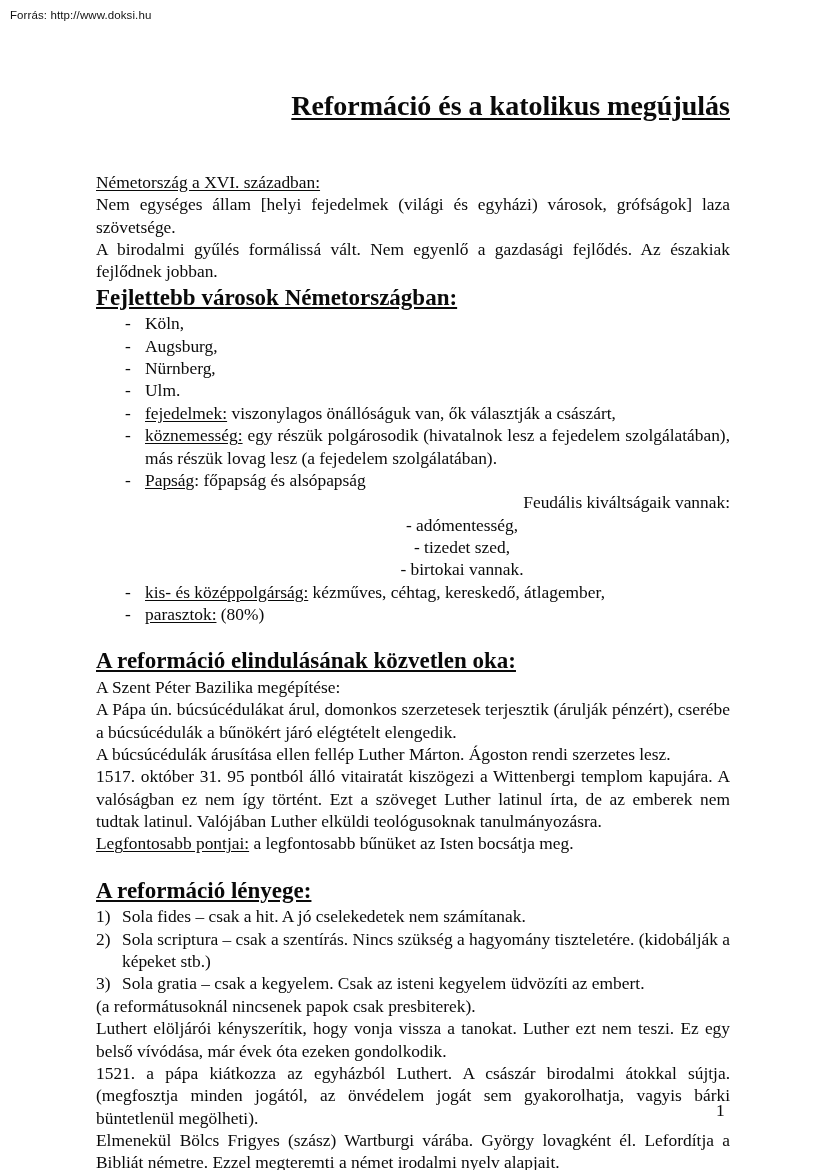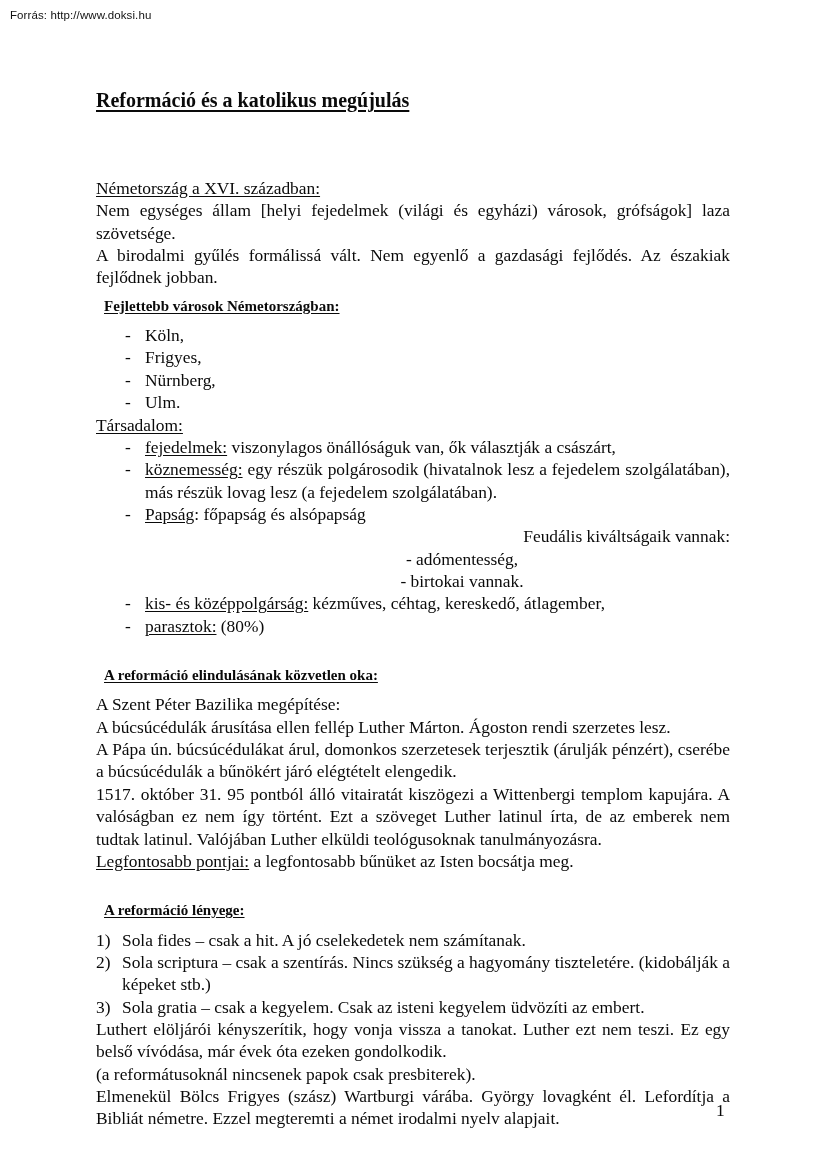--- a/index.html
+++ b/index.html
@@ -31,44 +31,44 @@
     letter-spacing: 0.1px;
     white-space: nowrap;
   }
   .content {
     position: absolute;
     left: 96px;
     top: 88px;
     width: 634px;
   }
   .doc-title {
-    text-align: left;
-    font-size: 20px;
+    text-align: right;
+    font-size: 28px;
     font-weight: bold;
-    margin: 0 0 64px 0;
+    margin: 0 0 48px 0;
     line-height: 1.25;
   }
   .doc-title .u {
     text-decoration: underline;
     text-underline-offset: 3px;
   }
   .para {
     font-size: 17.4px;
     line-height: 1.285;
     margin: 0;
     text-align: justify;
     text-justify: inter-word;
   }
   .para.left {
     text-align: left;
   }
   .heading-ul {
-    font-size: 15px;
-    line-height: 1.285;
-    margin: 8px;
+    font-size: 23px;
+    line-height: 1.285;
+    margin: 0;
     font-weight: bold;
     text-decoration: underline;
     text-underline-offset: 2px;
   }
   .underline-lead {
     text-decoration: underline;
     text-underline-offset: 2px;
   }
   .spacer {
     height: 21px;
@@ -141,63 +141,64 @@
     <h1 class="doc-title"><span class="u">Reformáció és a katolikus megújulás</span></h1>
 
     <div class="para left"><span class="underline-lead">Németország a XVI. században:</span></div>
     <p class="para">Nem egységes állam [helyi fejedelmek (világi és egyházi) városok, grófságok] laza szövetsége.</p>
     <p class="para">A birodalmi gyűlés formálissá vált. Nem egyenlő a gazdasági fejlődés. Az északiak fejlődnek jobban.</p>
 
     <div class="heading-ul">Fejlettebb városok Németországban:</div>
 
     <ul class="dash-list">
       <li class="dash-item"><span class="dash">-</span><span>Köln,</span></li>
-      <li class="dash-item"><span class="dash">-</span><span>Frigyes,</span></li>
+      <li class="dash-item"><span class="dash">-</span><span>Augsburg,</span></li>
       <li class="dash-item"><span class="dash">-</span><span>Nürnberg,</span></li>
       <li class="dash-item"><span class="dash">-</span><span>Ulm.</span></li>
     </ul>
 
 
-    <div class="para left"><span class="underline-lead">Társadalom:</span></div>
 
     <ul class="dash-list">
       <li class="dash-item"><span class="dash">-</span><span class="underline-lead">fejedelmek:</span><span> viszonylagos önállóságuk van, ők választják a császárt,</span></li>
       <li class="dash-item"><span class="dash">-</span><span class="underline-lead">köznemesség:</span><span> egy részük polgárosodik (hivatalnok lesz a fejedelem szolgálatában), más részük lovag lesz (a fejedelem szolgálatában).</span></li>
       <li class="dash-item"><span class="dash">-</span><span class="underline-lead">Papság</span><span>: főpapság és alsópapság</span></li>
     </ul>
 
     <div class="sub-note">Feudális kiváltságaik vannak:</div>
     <div class="subsub">- adómentesség,</div>
+    <div class="subsub">- tizedet szed,</div>
     <div class="subsub">- birtokai vannak.</div>
 
     <ul class="dash-list">
       <li class="dash-item"><span class="dash">-</span><span class="underline-lead">kis- és középpolgárság:</span><span> kézműves, céhtag, kereskedő, átlagember,</span></li>
       <li class="dash-item"><span class="dash">-</span><span class="underline-lead">parasztok:</span><span> (80%)</span></li>
     </ul>
 
     <div class="spacer"></div>
 
     <div class="heading-ul">A reformáció elindulásának közvetlen oka:</div>
     <p class="para left">A Szent Péter Bazilika megépítése:</p>
+    <p class="para">A Pápa ún. búcsúcédulákat árul, domonkos szerzetesek terjesztik (árulják pénzért), cserébe a búcsúcédulák a bűnökért járó elégtételt elengedik.</p>
     <p class="para left">A búcsúcédulák árusítása ellen fellép Luther Márton. Ágoston rendi szerzetes lesz.</p>
-    <p class="para">A Pápa ún. búcsúcédulákat árul, domonkos szerzetesek terjesztik (árulják pénzért), cserébe a búcsúcédulák a bűnökért járó elégtételt elengedik.</p>
     <p class="para">1517. október 31. 95 pontból álló vitairatát kiszögezi a Wittenbergi templom kapujára. A valóságban ez nem így történt. Ezt a szöveget Luther latinul írta, de az emberek nem tudtak latinul. Valójában Luther elküldi teológusoknak tanulmányozásra.</p>
     <p class="para left"><span class="underline-lead">Legfontosabb pontjai:</span><span> a legfontosabb bűnüket az Isten bocsátja meg.</span></p>
 
     <div class="spacer"></div>
 
     <div class="heading-ul">A reformáció lényege:</div>
 
     <ul class="num-list">
       <li class="num-item"><span class="num">1)</span><span>Sola fides – csak a hit. A jó cselekedetek nem számítanak.</span></li>
       <li class="num-item"><span class="num">2)</span><span>Sola scriptura – csak a szentírás. Nincs szükség a hagyomány tiszteletére. (kidobálják a képeket stb.)</span></li>
       <li class="num-item"><span class="num">3)</span><span>Sola gratia – csak a kegyelem. Csak az isteni kegyelem üdvözíti az embert.</span></li>
     </ul>
 
+    <p class="para left">(a reformátusoknál nincsenek papok csak presbiterek).</p>
     <p class="para">Luthert elöljárói kényszerítik, hogy vonja vissza a tanokat. Luther ezt nem teszi. Ez egy belső vívódása, már évek óta ezeken gondolkodik.</p>
-    <p class="para left">(a reformátusoknál nincsenek papok csak presbiterek).</p>
+    <p class="para">1521. a pápa kiátkozza az egyházból Luthert. A császár birodalmi átokkal sújtja. (megfosztja minden jogától, az önvédelem jogát sem gyakorolhatja, vagyis bárki büntetlenül megölheti).</p>
     <p class="para">Elmenekül Bölcs Frigyes (szász) Wartburgi várába. György lovagként él. Lefordítja a Bibliát németre. Ezzel megteremti a német irodalmi nyelv alapjait.</p>
 
   </div>
 
   <div class="page-number">1</div>
 
 </div>
 
 </body></html>

